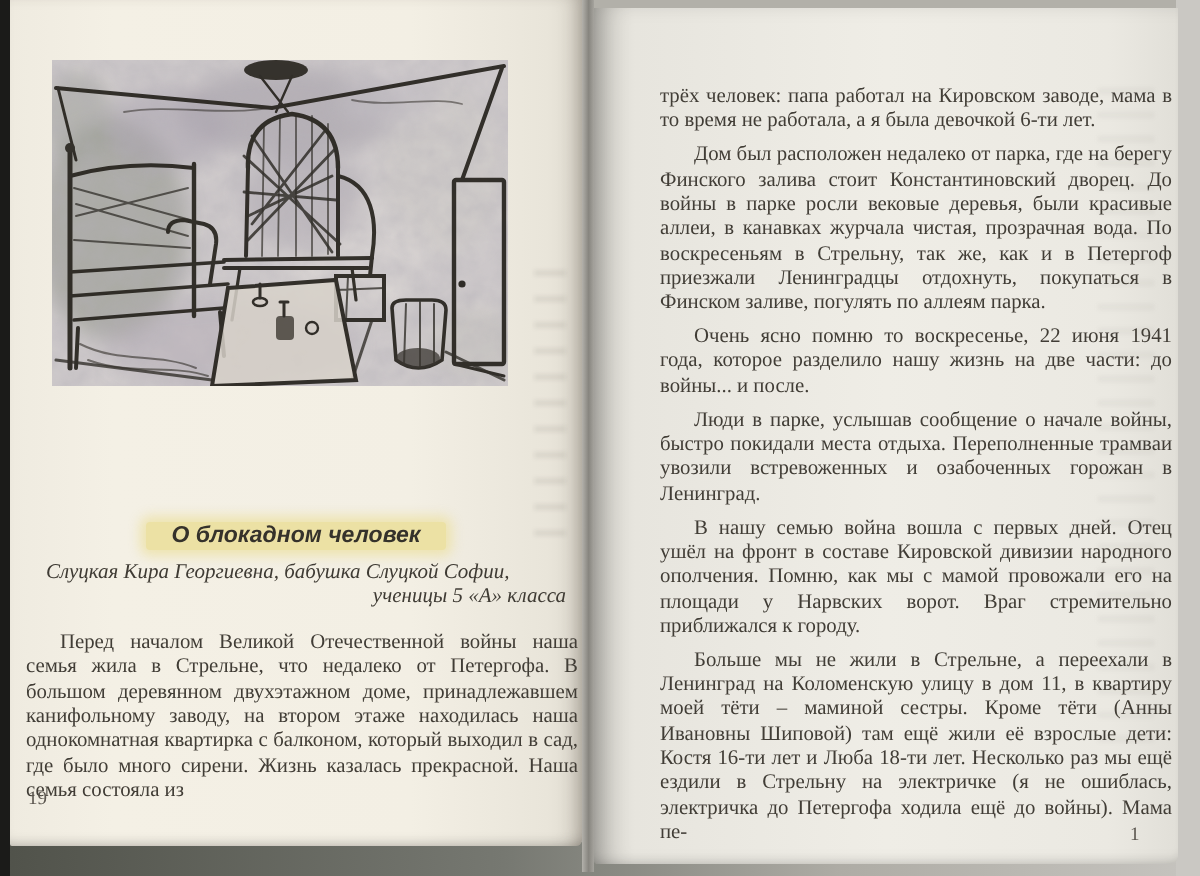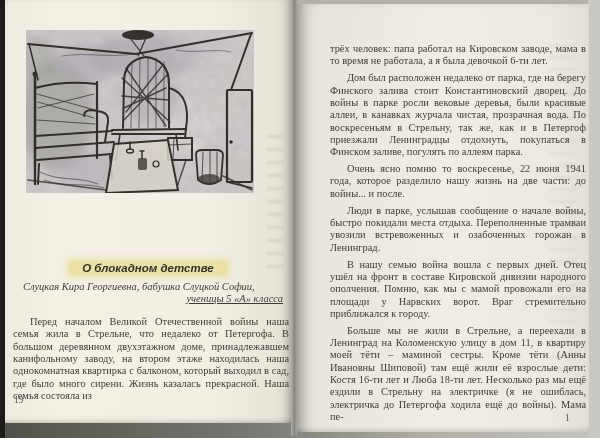--- a/index.html
+++ b/index.html
@@ -38,21 +38,21 @@
   .subwrap{position:absolute;left:0;top:258px;width:100%;text-align:center;}
   .highlight{
     display:inline-block;padding:1px 13px;border-radius:2px;
     font-family:"Liberation Sans","DejaVu Sans",sans-serif;
     font-size:11.5px;font-weight:bold;font-style:italic;color:#35322b;
     background:var(--highlight,#ece1a4);
     box-shadow:0 0 6px 3px rgba(236,225,164,.8);
   }
   .byline{position:absolute;font-size:10.5px;font-style:italic;color:#3f3b34;}
   .byline.l1{left:18px;top:281px;}
-  .byline.l2{right:8px;top:293px;text-align:right;text-decoration:underline;}
+  .byline.l2{right:8px;top:293px;text-align:right;}
 
   .body-text{position:absolute;font-size:10.4px;line-height:12.35px;color:var(--ink,#413d36);
     text-align:justify;}
   .body-text p{margin:0;text-indent:17px;}
   .left-body{left:8px;top:316px;width:276px;}
   .right-body{left:33px;top:39px;width:256px;}
   .right-body p{margin:0 0 4.5px;}
   .right-body p.no-indent{text-indent:0;}
 
   .pagenum{position:absolute;font-size:9.5px;color:#5a554e;}
@@ -146,21 +146,21 @@
           <ellipse cx="104" cy="121" rx="3.5" ry="2" stroke-width="1.3"></ellipse>
           <path d="M104,119 l0,-7" stroke-width="1.5"></path>
           <rect x="112" y="128" width="9" height="12" rx="2" fill="#332f28" opacity="0.8" stroke="none"></rect>
           <path d="M116,128 l0,-7 M114,121 l4,0" stroke-width="1.5"></path>
           <circle cx="130" cy="134" r="3" stroke-width="1.2"></circle>
         </g>
       </g>
     </svg>
 
     <div class="subwrap">
-      <span class="highlight">О блокадном детстве</span>
+      <span class="highlight">О блокадном человек</span>
     </div>
     <div class="byline l1">Слуцкая Кира Георгиевна, бабушка Слуцкой Софии,</div>
     <div class="byline l2">ученицы 5 «А» класса</div>
     <div class="body-text left-body">
         <p>Перед началом Великой Отечественной войны наша семья жила в Стрельне, что недалеко от Петергофа. В большом деревянном двухэтажном доме, принадлежавшем канифольному заводу, на втором этаже находилась наша однокомнатная квартирка с балконом, который выходил в сад, где было много сирени. Жизнь казалась прекрасной. Наша семья состояла из</p>
       </div>
     <div class="pagenum pn-left">19</div>
     <div class="ghost g-left"></div>
   </div>
 

